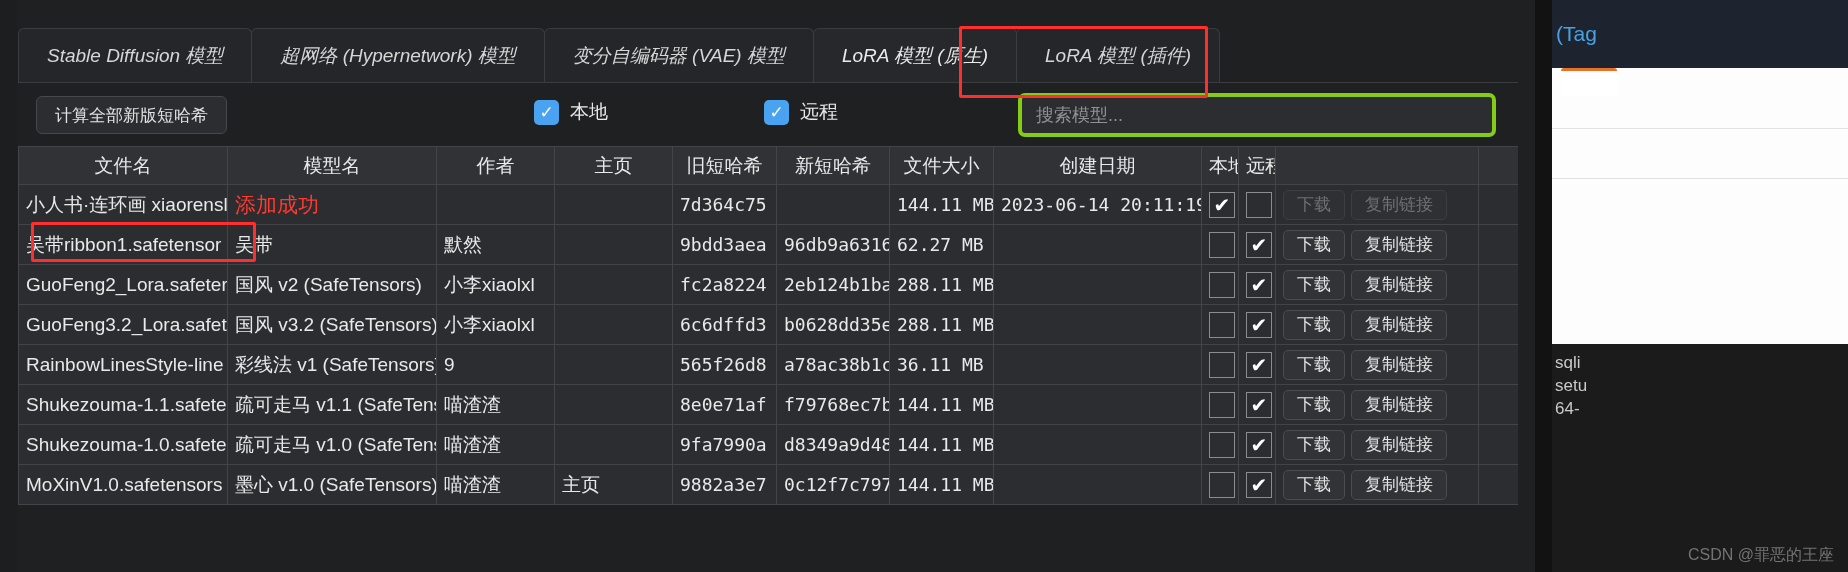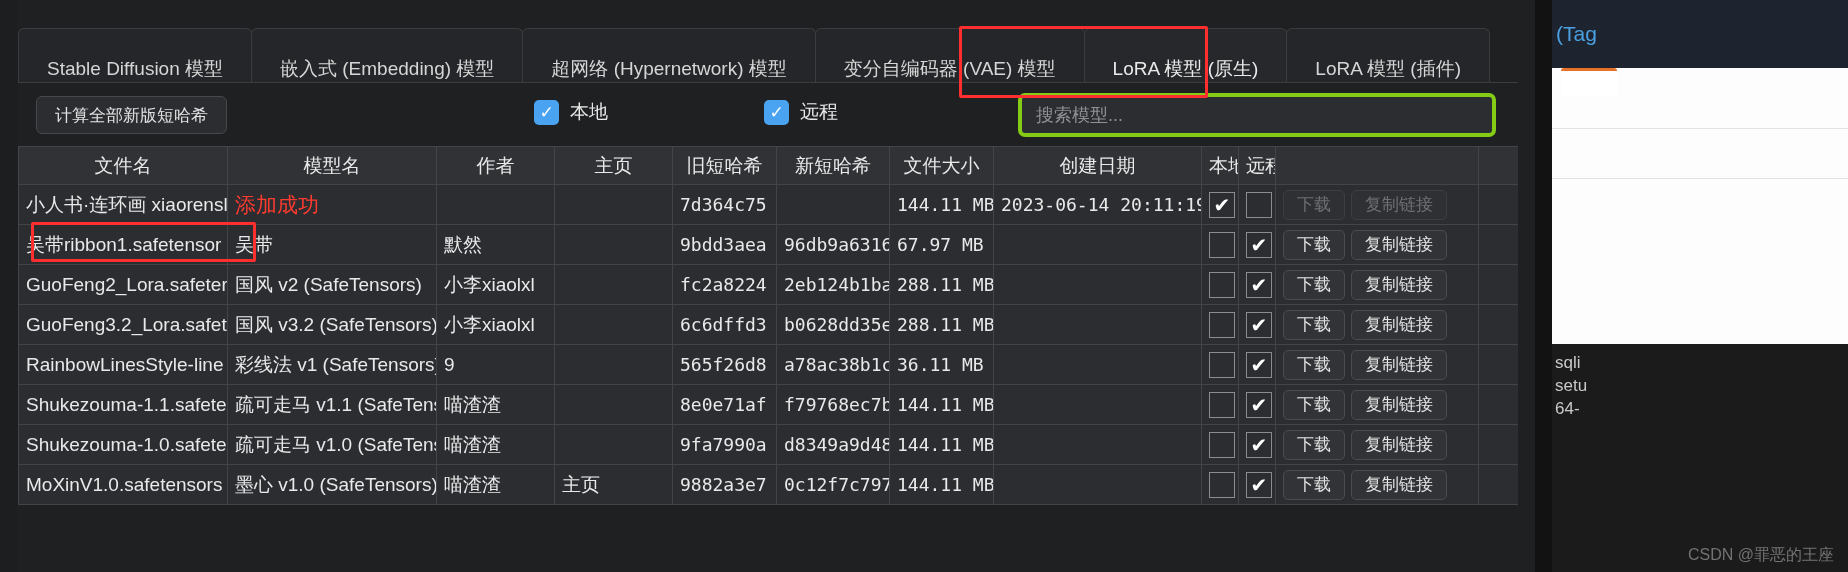--- a/index.html
+++ b/index.html
@@ -21,29 +21,30 @@
     background: #1d1e20;
   }
 
   
   .tabstrip {
     position: absolute; left: 18px; top: 28px; width: 1500px; height: 55px;
     display: flex; align-items: stretch;
     border-bottom: 1px solid #3a3c3f;
   }
   .tab {
-    display: flex; align-items: flex-end; justify-content: center;
+    display: flex; align-items: center; justify-content: center;
     color: #d6d6d6; font-size: 19px;
     padding: 0 28px;
     border: 1px solid #3a3c3f;
     border-bottom: none;
     border-radius: 6px 6px 0 0;
     background: #242629;
     margin-right: -1px;
     white-space: nowrap;
+    font-style: italic;
   }
   .tab.active { background: #26282b; color: #eaeaea; }
 
   
   .redbox {
     position: absolute;
     border: 3px solid #ff2f2f;
     pointer-events: none;
   }
   #redbox-tab  { left: 959px;  top: 26px;  width: 249px; height: 72px; border-radius: 2px; }
@@ -163,23 +164,20 @@
 <body>
 
 <div id="root">
 
   <div class="outer-panel"></div>
   <div class="left-gutter"></div>
 
   <div class="tabstrip" id="tabstrip">
       <div class="tab">
         <span>Stable Diffusion 模型</span>
-      </div>
-      <div class="tab">
-        <span>嵌入式 (Embedding) 模型</span>
       </div>
       <div class="tab">
         <span>超网络 (Hypernetwork) 模型</span>
       </div>
       <div class="tab">
         <span>变分自编码器 (VAE) 模型</span>
       </div>
       <div class="tab active">
         <span>LoRA 模型 (原生)</span>
       </div>
@@ -244,21 +242,21 @@
             </td>
             <td class="w-tail"></td>
           </tr>
           <tr>
             <td class="w-file">吴带ribbon1.safetensor</td>
             <td class="w-model">吴带</td>
             <td class="w-author">默然</td>
             <td class="w-home"></td>
             <td class="w-oldhash mono">9bdd3aea</td>
             <td class="w-newhash mono">96db9a6316</td>
-            <td class="w-size mono">67.97 MB</td>
+            <td class="w-size mono">62.27 MB</td>
             <td class="w-date mono"></td>
             <td class="w-local c"><span class="cb off">✔</span></td>
             <td class="w-remote c"><span class="cb">✔</span></td>
             <td class="w-act">
               <div class="actions">
                 <div class="act-btn">下载</div>
                 <div class="act-btn">复制链接</div>
               </div>
             </td>
             <td class="w-tail"></td>

